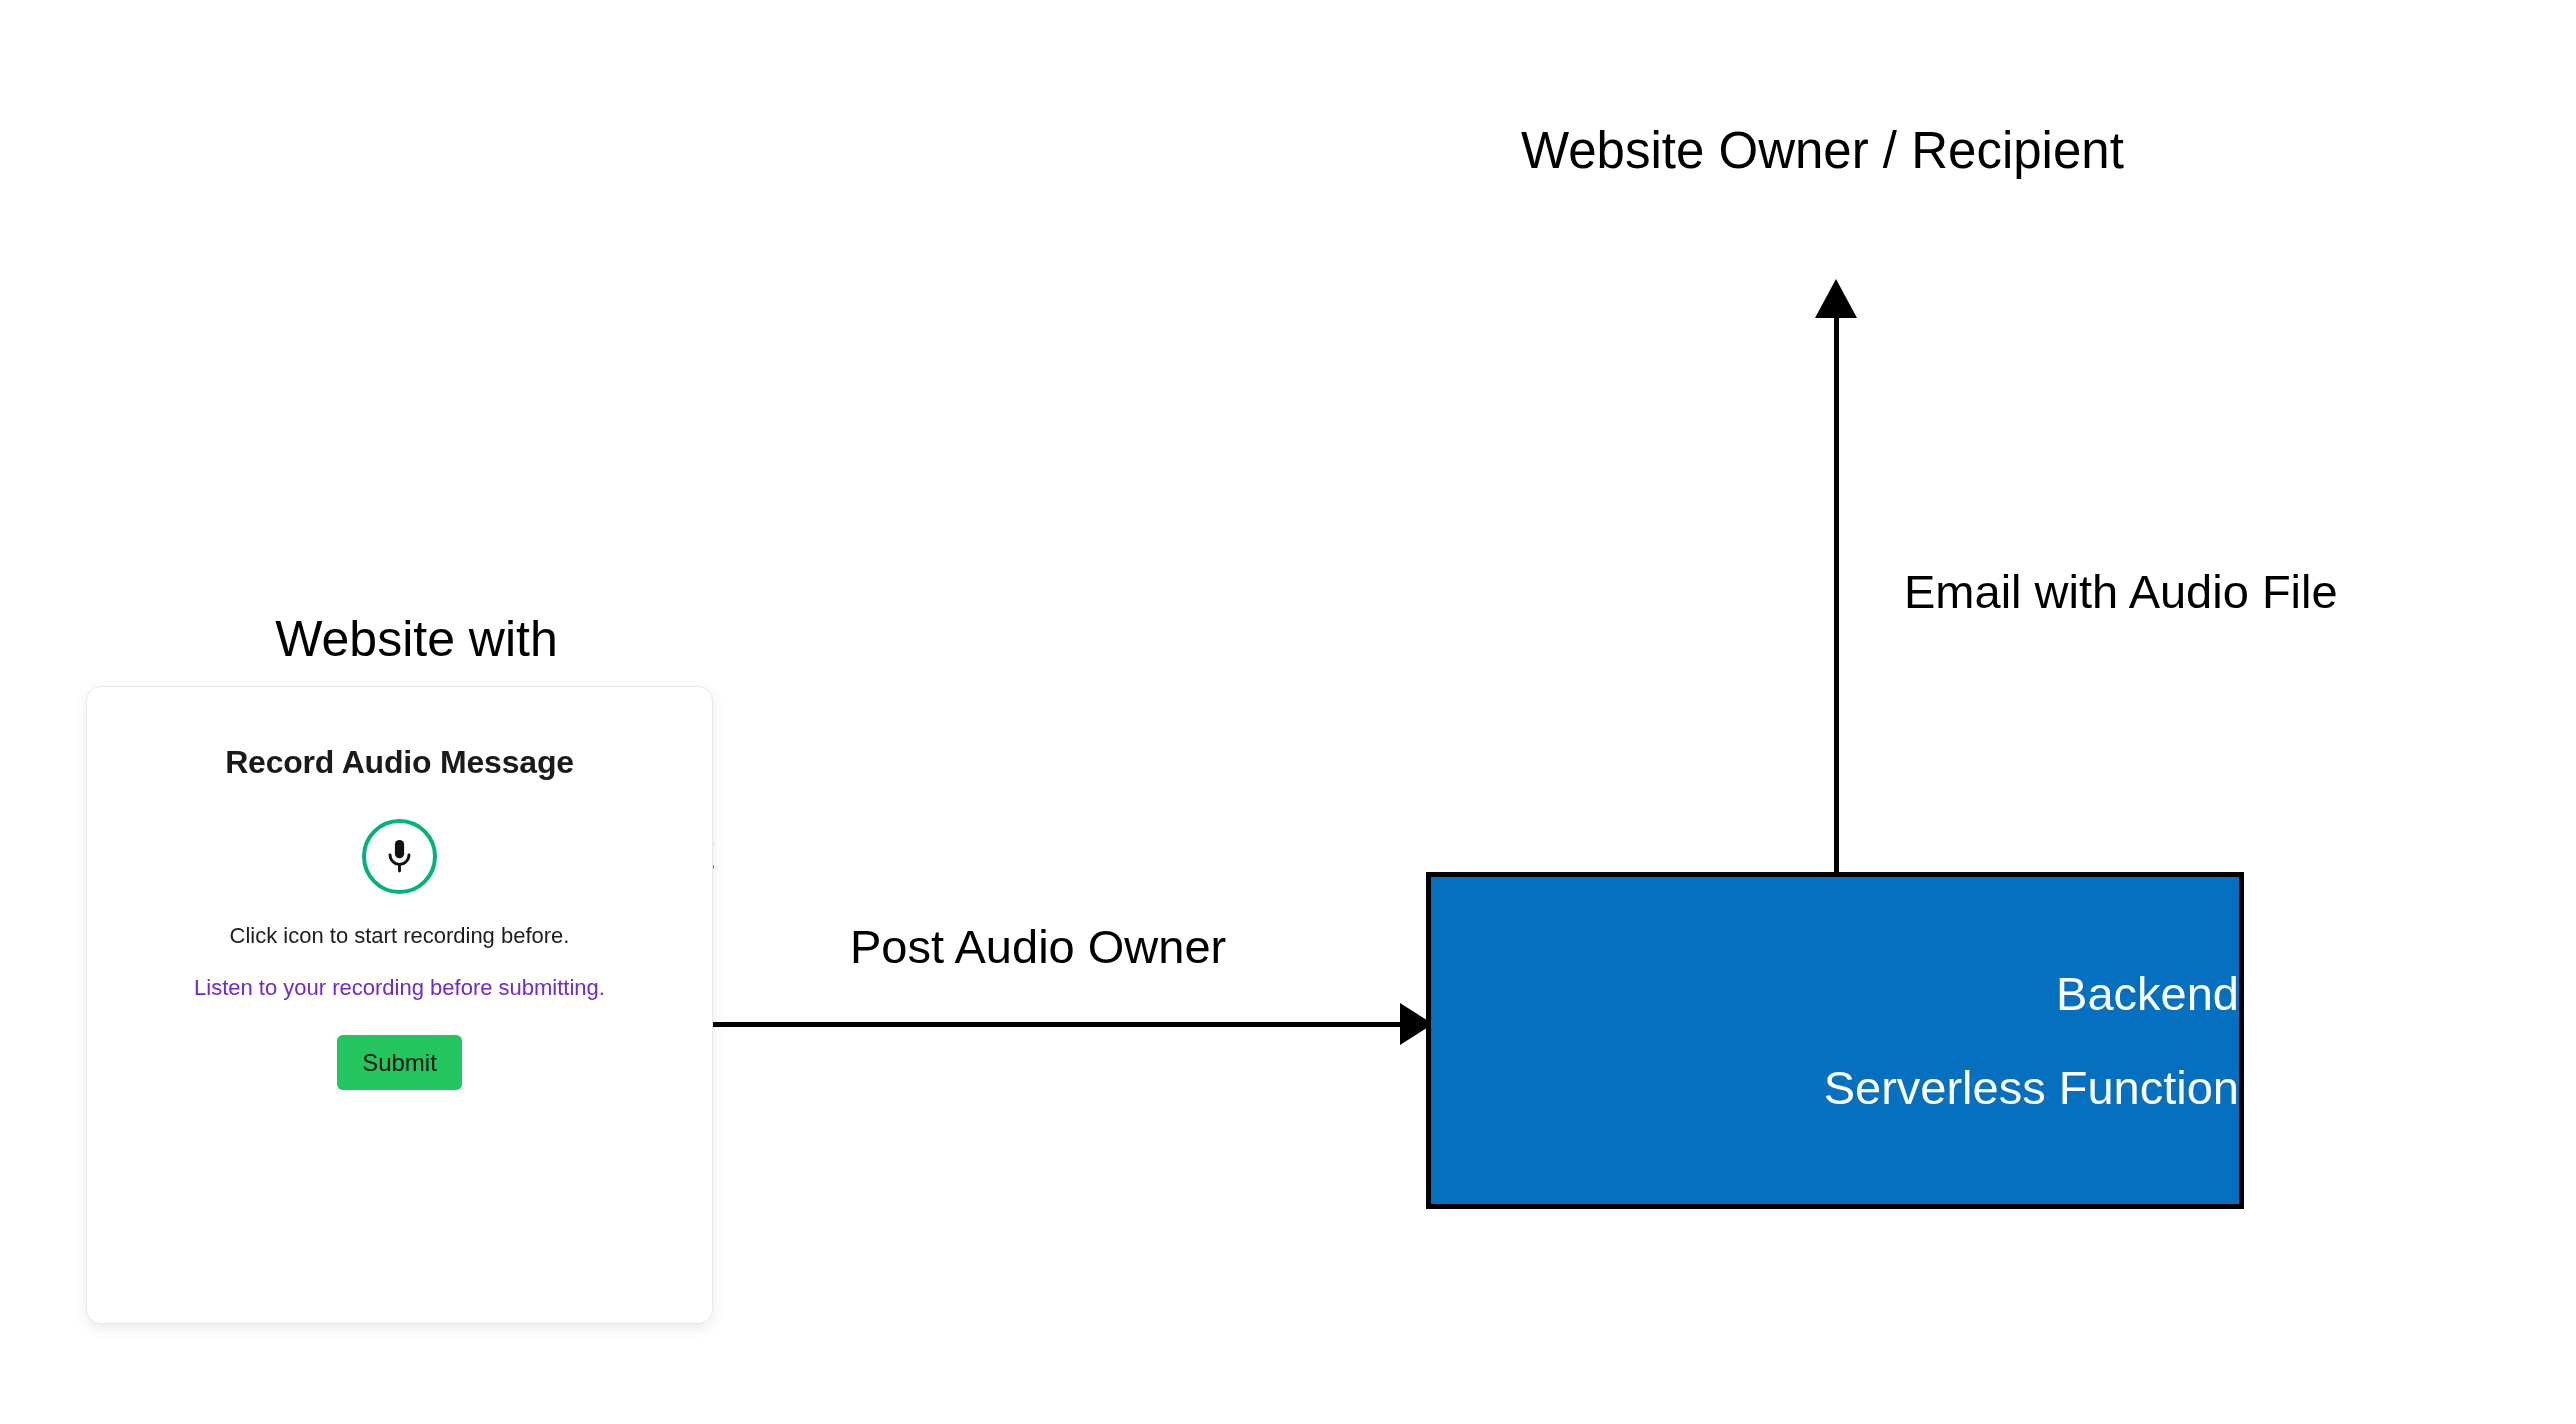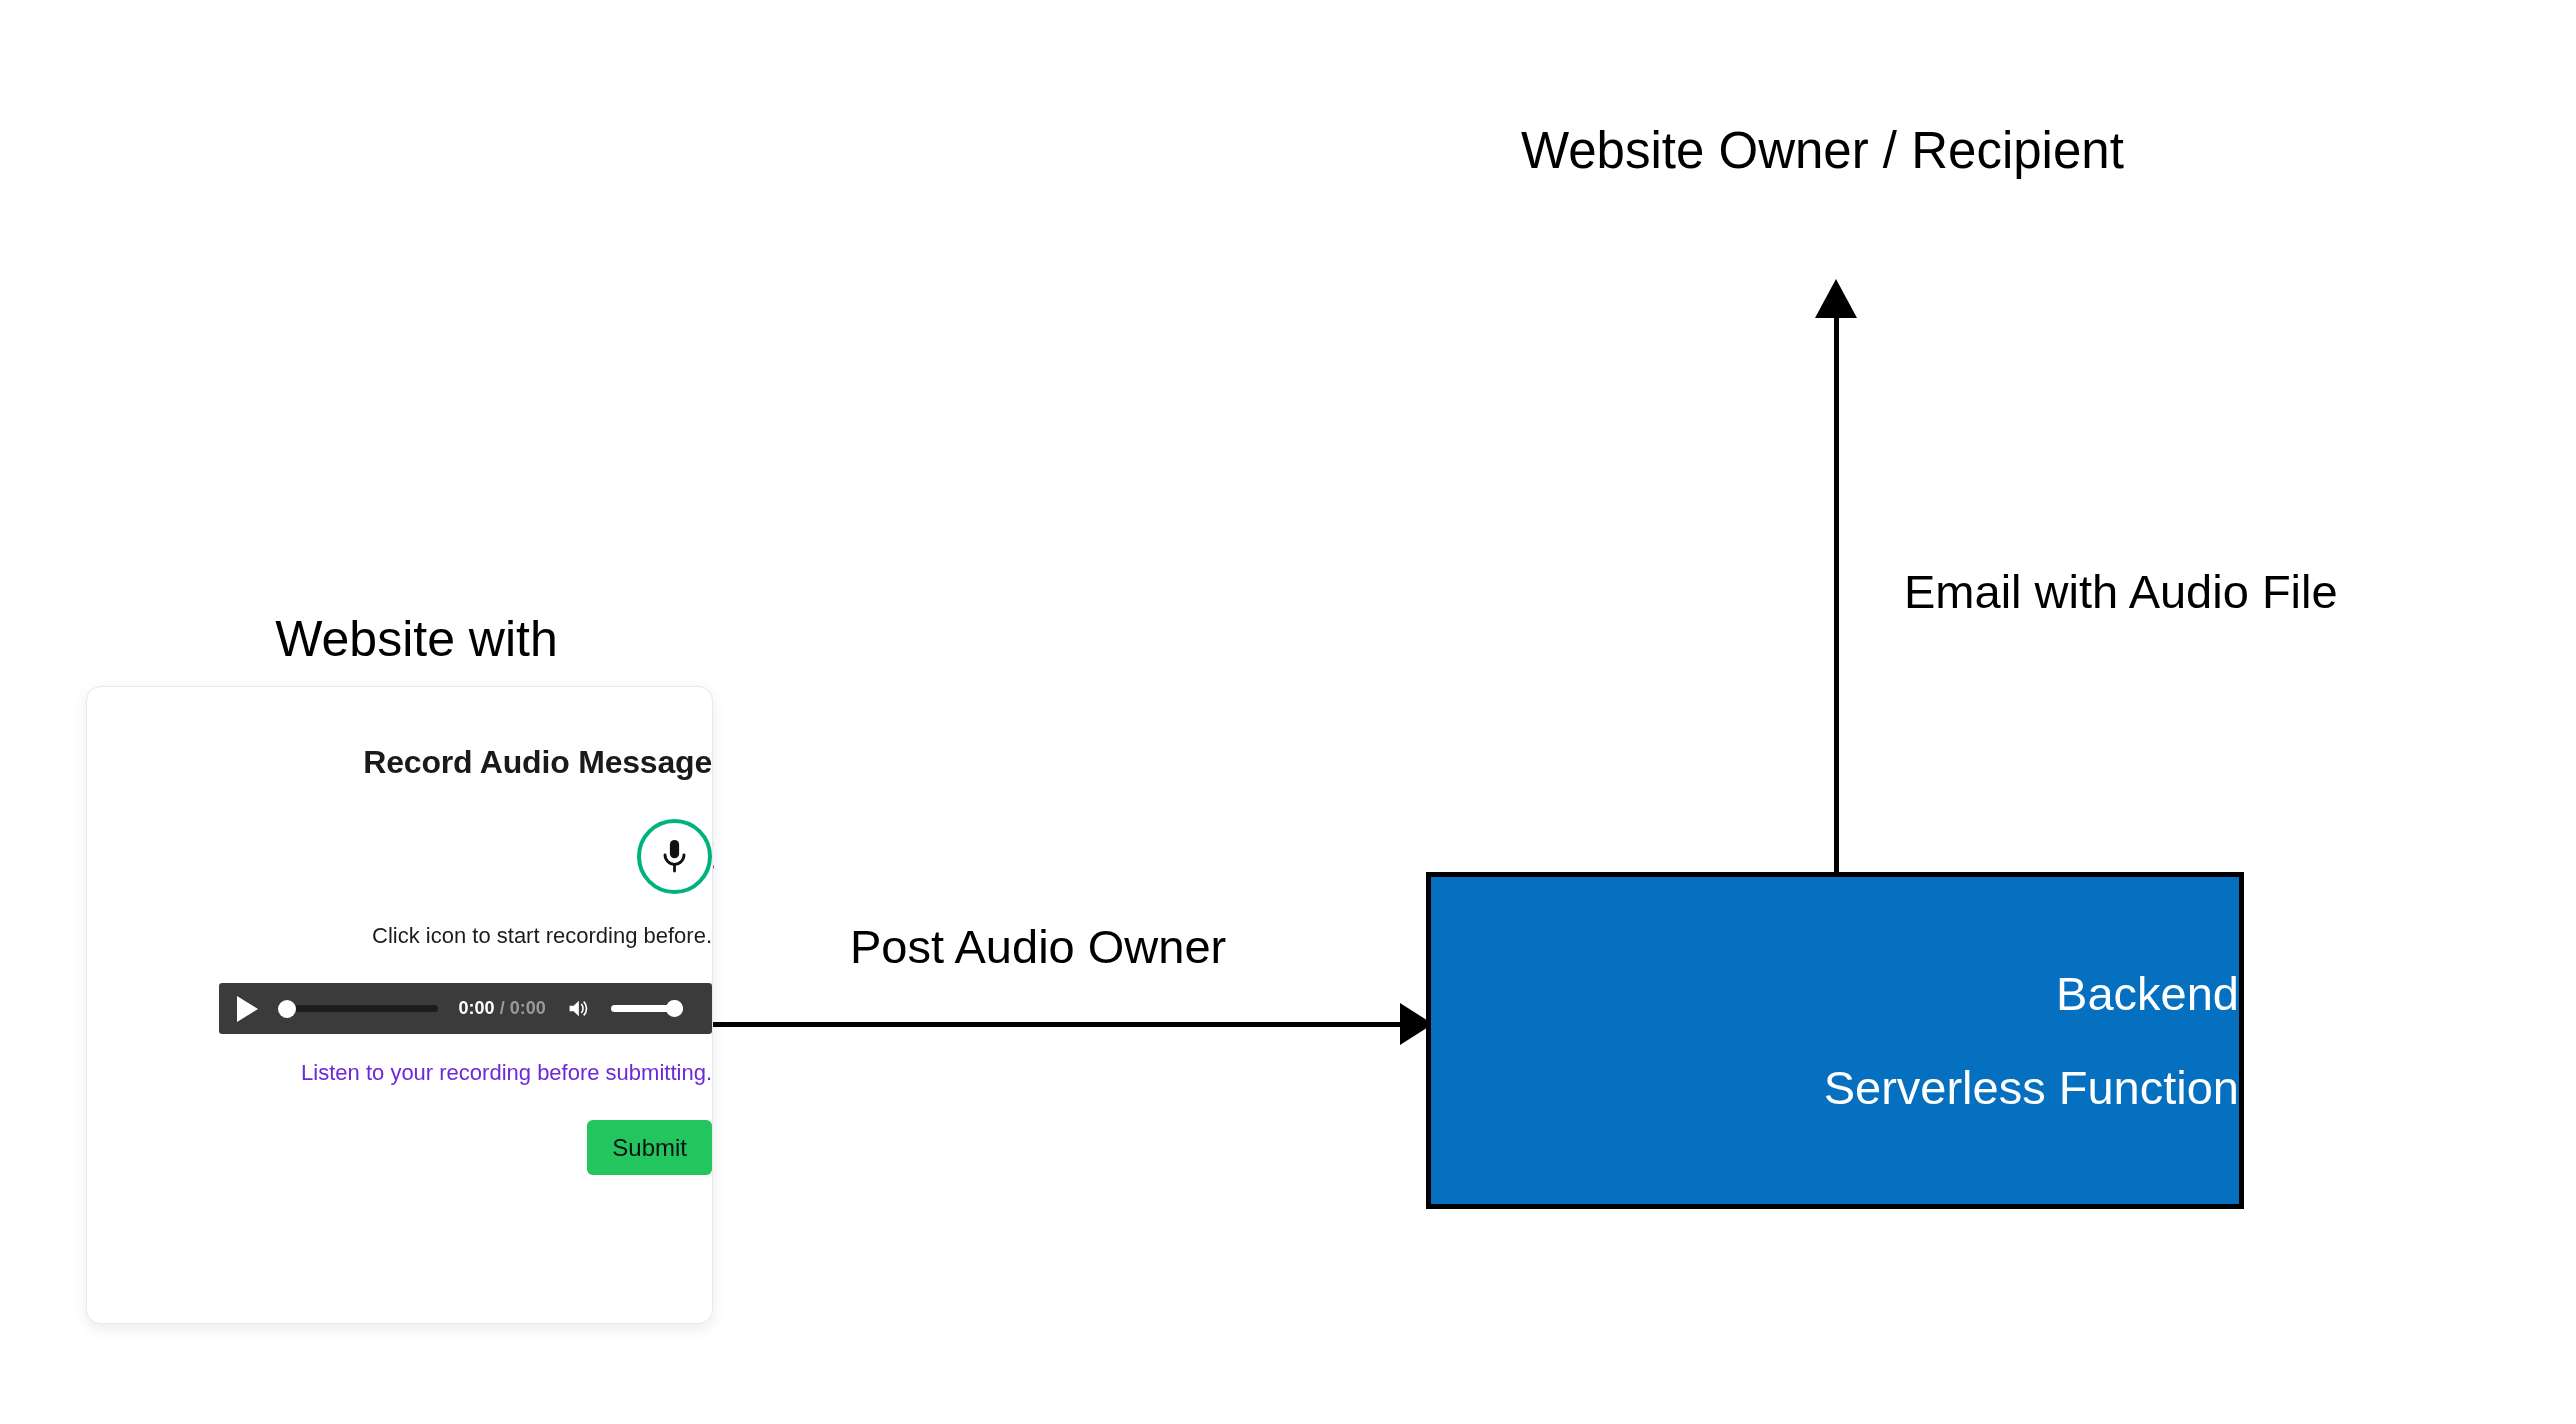--- a/index.html
+++ b/index.html
@@ -124,21 +124,21 @@
     top: 686px;
     width: 627px;
     height: 638px;
     background: #ffffff;
     border: 1.6px solid #e7e9ee;
     border-radius: 14.7px;
     box-sizing: border-box;
     box-shadow: 0 4.9px 13px rgba(60, 64, 80, 0.10);
     display: flex;
     flex-direction: column;
-    align-items: flex-end;
+    align-items: center;
   }
 
   #card-title {
     margin-top: 57px;
     font-size: 32px;
     font-weight: bold;
     color: #1a1a1a;
     letter-spacing: -0.2px;
   }
 
@@ -310,43 +310,20 @@
         <svg width="33" height="38" viewBox="0 0 24 28" aria-hidden="true">
           <rect x="8.6" y="1.4" width="6.8" height="13.6" rx="3.4" fill="#111111"></rect>
           <path d="M5 12.4 a7 7 0 0 0 14 0" fill="none" stroke="#111111" stroke-width="2.1" stroke-linecap="round"></path>
           <line x1="12" y1="19.4" x2="12" y2="24.4" stroke="#111111" stroke-width="2.1" stroke-linecap="round"></line>
         </svg>
       </span>
     </button>
 
     <div id="card-hint-top">Click icon to start recording before.</div>
 
-    <div id="audio-player">
-      <div id="play-button"></div>
-
-      <div id="progress-slider">
-        <div id="progress-track"></div>
-        <div id="progress-thumb"></div>
-      </div>
-
-      <div id="time-display"><span>0:00</span><span class="dur"> / </span><span class="dur">0:00</span></div>
-
-      <span id="volume-icon">
-        <svg width="24.5" height="21" viewBox="0 0 30 26" aria-hidden="true">
-          <path d="M3 9.5 h5 L14.5 3.5 v19 L8 16.5 H3 Z" fill="#ffffff"></path>
-          <path d="M17.5 7.5 a8 8 0 0 1 0 11" fill="none" stroke="#ffffff" stroke-width="2"></path>
-          <path d="M20.5 4.5 a12 12 0 0 1 0 17" fill="none" stroke="#ffffff" stroke-width="2"></path>
-        </svg>
-      </span>
-
-      <div id="volume-slider">
-        <div id="volume-track"></div>
-        <div id="volume-thumb"></div>
-      </div>
-    </div>
 
     <div id="card-hint-bottom">Listen to your recording before submitting.</div>
 
     <button id="submit-button">Submit</button>
   </div>
 
 </div>
 
 
 </body></html>

